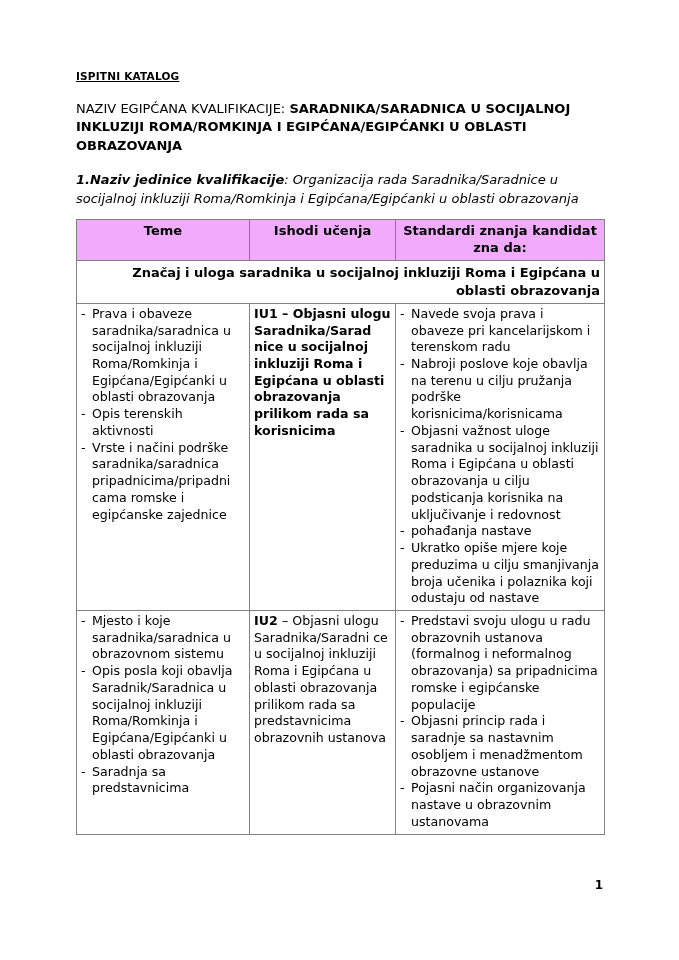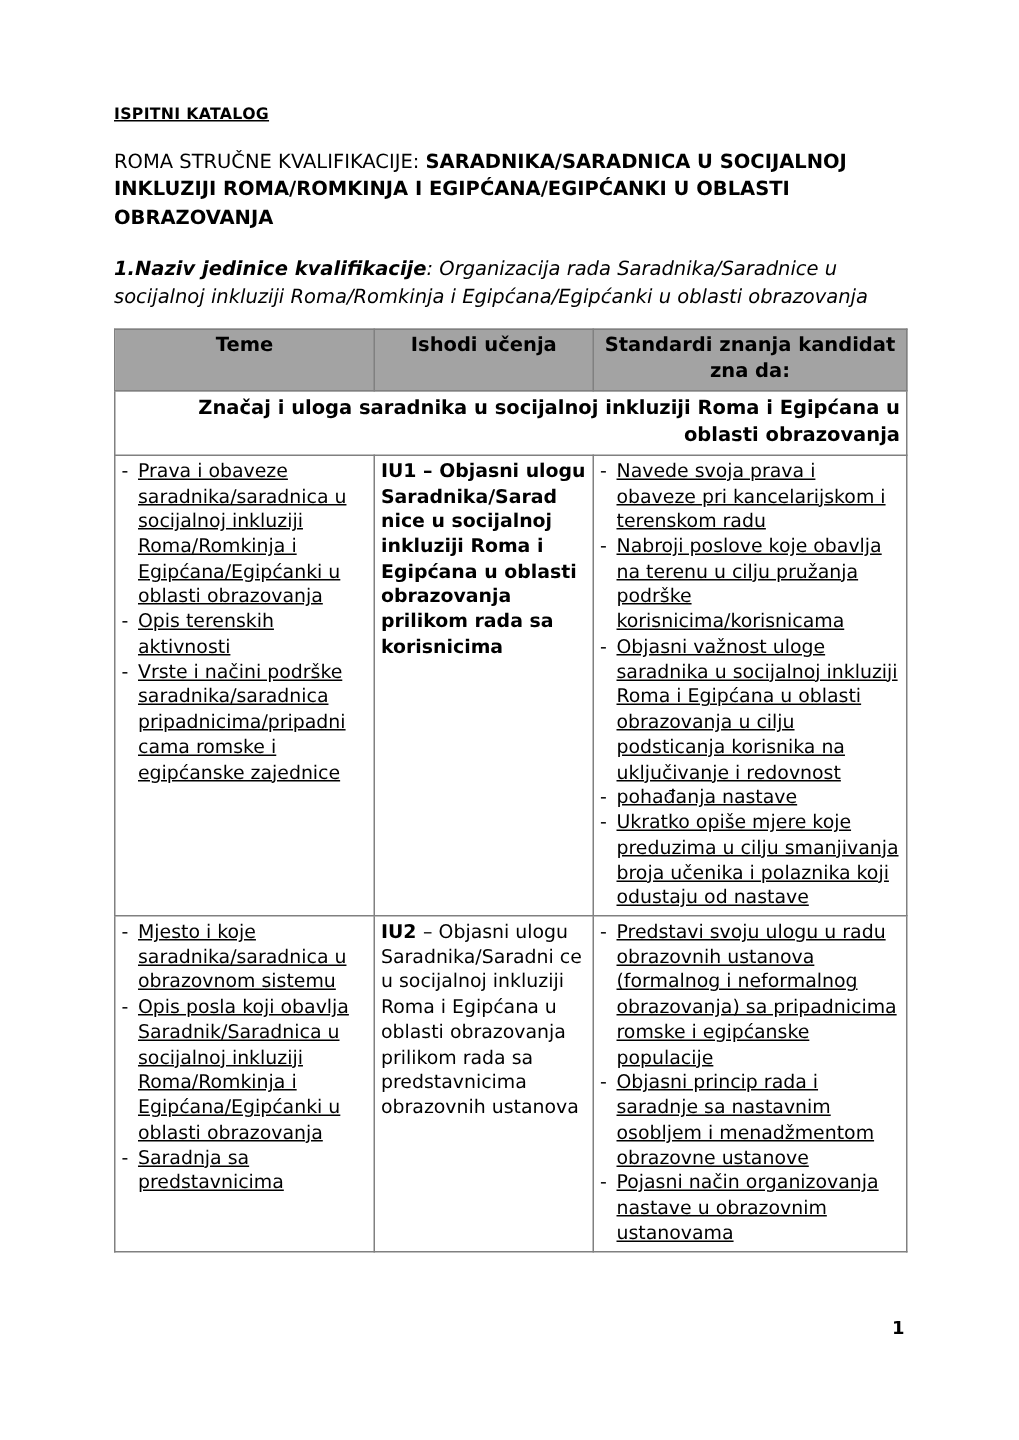--- a/index.html
+++ b/index.html
@@ -76,21 +76,21 @@
 
   .katalog-table th,
   .katalog-table td {
     border: 1px solid #808080;
     vertical-align: top;
     padding: 2px 4px 3px 4px;
     font-size: 12.6px;
     line-height: 1.33;
   }
   .katalog-table thead th {
-    background: #a3a3a3;
+    background: #f0abfc;
     text-align: center;
     font-weight: bold;
     font-size: 13px;
     padding: 3px 4px 4px 4px;
     line-height: 1.3;
     margin-top: 24px;
   }
   .section-row td {
     font-weight: bold;
     font-size: 13px;
@@ -102,21 +102,20 @@
   
   ul.dash {
     list-style: none;
     margin: 0;
     padding: 0;
   }
   ul.dash li {
     position: relative;
     padding-left: 11px;
     margin: 0 0 0 0;
-    text-decoration: underline;
   }
   ul.dash li::before {
     content: "-";
     position: absolute;
     left: 0;
     top: 0;
   }
   .cell-bold {
     font-weight: bold;
   }
@@ -136,21 +135,21 @@
 </style>
 </head>
 <body>
 
 <div class="page">
   <div class="content">
 
     <p class="doc-label">ISPITNI KATALOG</p>
 
     <p class="qual-title">
-      <span class="lead">ROMA STRUČNE KVALIFIKACIJE: </span><span class="strong">SARADNIKA/SARADNICA U SOCIJALNOJ INKLUZIJI ROMA/ROMKINJA I EGIPĆANA/EGIPĆANKI U OBLASTI OBRAZOVANJA</span>
+      <span class="lead">NAZIV EGIPĆANA KVALIFIKACIJE: </span><span class="strong">SARADNIKA/SARADNICA U SOCIJALNOJ INKLUZIJI ROMA/ROMKINJA I EGIPĆANA/EGIPĆANKI U OBLASTI OBRAZOVANJA</span>
     </p>
 
     <div class="para-block">
       <p class="para">
         <span class="b">1.Naziv jedinice kvalifikacije</span><span>: </span><span>Organizacija rada Saradnika/Saradnice u socijalnoj inkluziji Roma/Romkinja i Egipćana/Egipćanki u oblasti obrazovanja</span>
       </p>
     </div>
 
 
 

